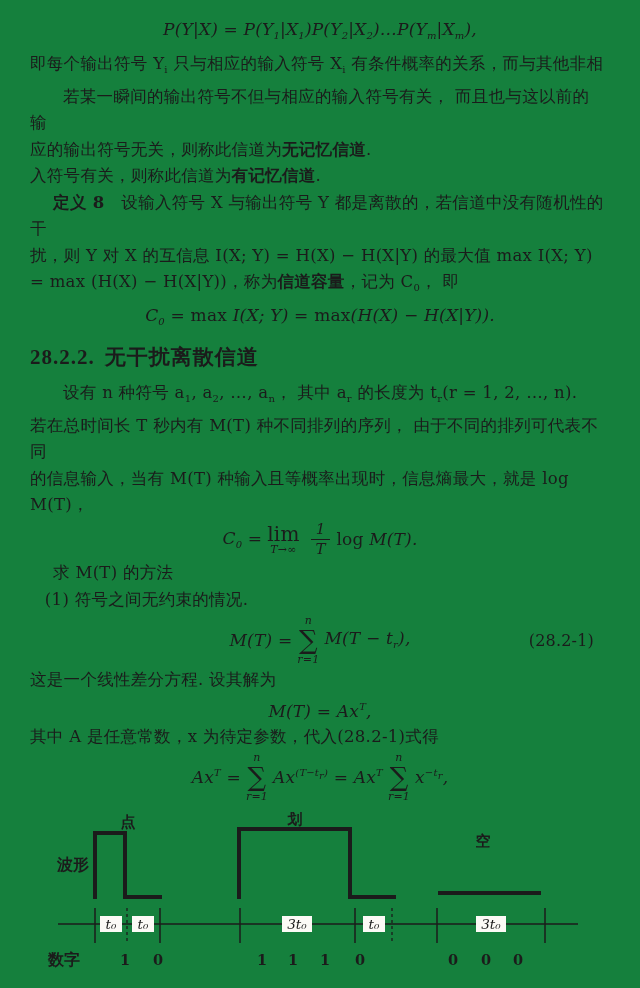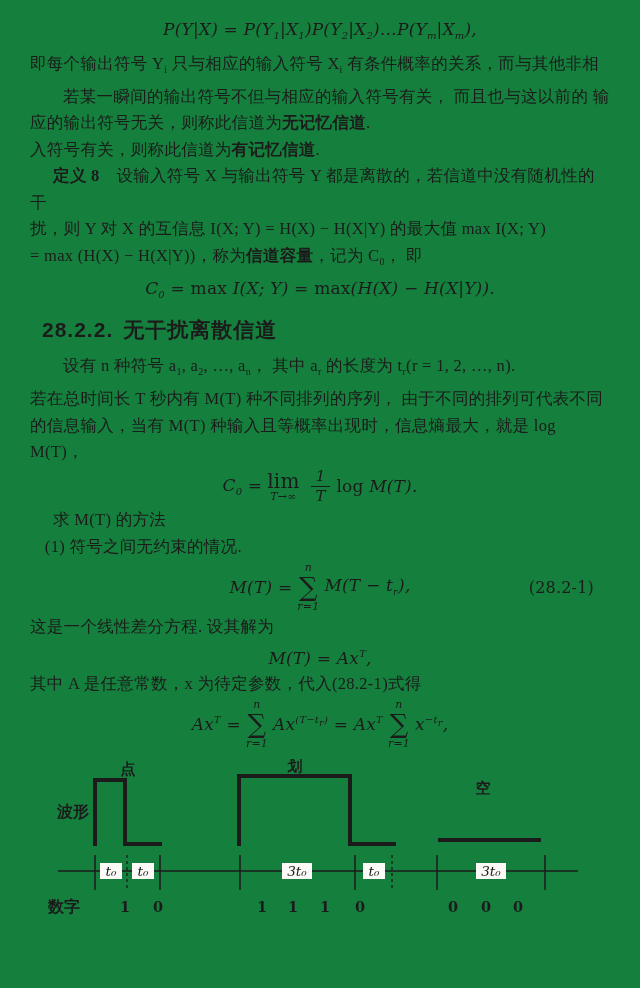--- a/index.html
+++ b/index.html
@@ -10,21 +10,21 @@
     margin:0 auto;
     background:#15803d;
     color:#1b1b1b;
     box-sizing:border-box;
     padding:16px 30px 0 30px;
     font-family:"DejaVu Serif","Liberation Serif",serif;
     font-size:16.5px;
     line-height:26.5px;
     overflow:hidden;
   }
-  p.line{margin:0;letter-spacing:.3px;font-family:Liberation Serif, serif;}
+  p.line{margin:0;letter-spacing:.3px;}
   .ind2{text-indent:2em;}
   .ind15{text-indent:1.4em;}
   .ind1{text-indent:.9em;}
   b{font-weight:bold;}
   sub{font-size:10px;}
   sup{font-size:10px;}
   .math{font-style:italic;}
   .rm{font-style:normal;}
   .frow{
     position:relative;
@@ -48,21 +48,21 @@
     vertical-align:middle;line-height:1.15;margin:0 6px;font-size:15px;
   }
   .frac .num{border-bottom:1.4px solid #1b1b1b;padding:0 5px 1px 5px;}
   .frac .den{padding-top:1px;}
   .eqtag{position:absolute;right:16px;font-style:normal;font-size:16px;}
   .heading{
     margin:6px 0 8px 0;
     font-family:"DejaVu Sans","Liberation Sans",sans-serif;
     font-size:21px;line-height:30px;font-weight:bold;letter-spacing:1px;
   }
-  .heading .hnum{font-family:Liberation Sans, sans-serif;font-weight:bold;margin-right:10px;margin-left:12px;}
+  .heading .hnum{font-family:Liberation Serif, serif;font-weight:bold;margin-right:10px;}
   .fig{margin:10px -30px 0 -30px;}
   .fig svg{display:block;}
 </style>
 </head>
 <body>
 
 <div class="page">
 
   <div class="frow simple f1">
     <span class="math">P(Y|X) = P(Y<sub>1</sub>|X<sub>1</sub>)P(Y<sub>2</sub>|X<sub>2</sub>)…P(Y<sub>m</sub>|X<sub>m</sub>),</span>

